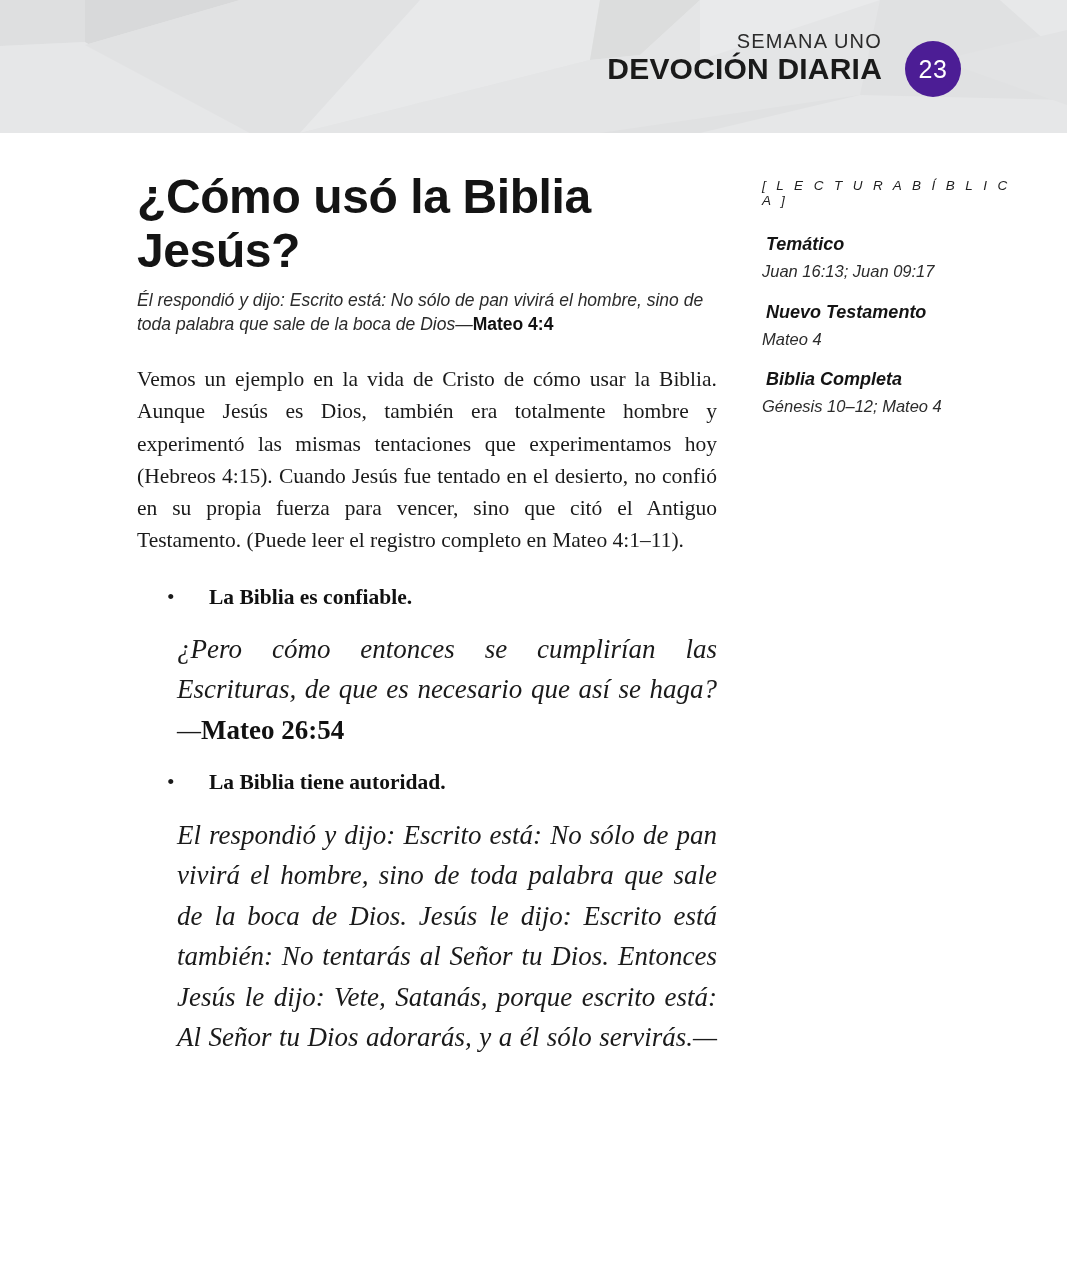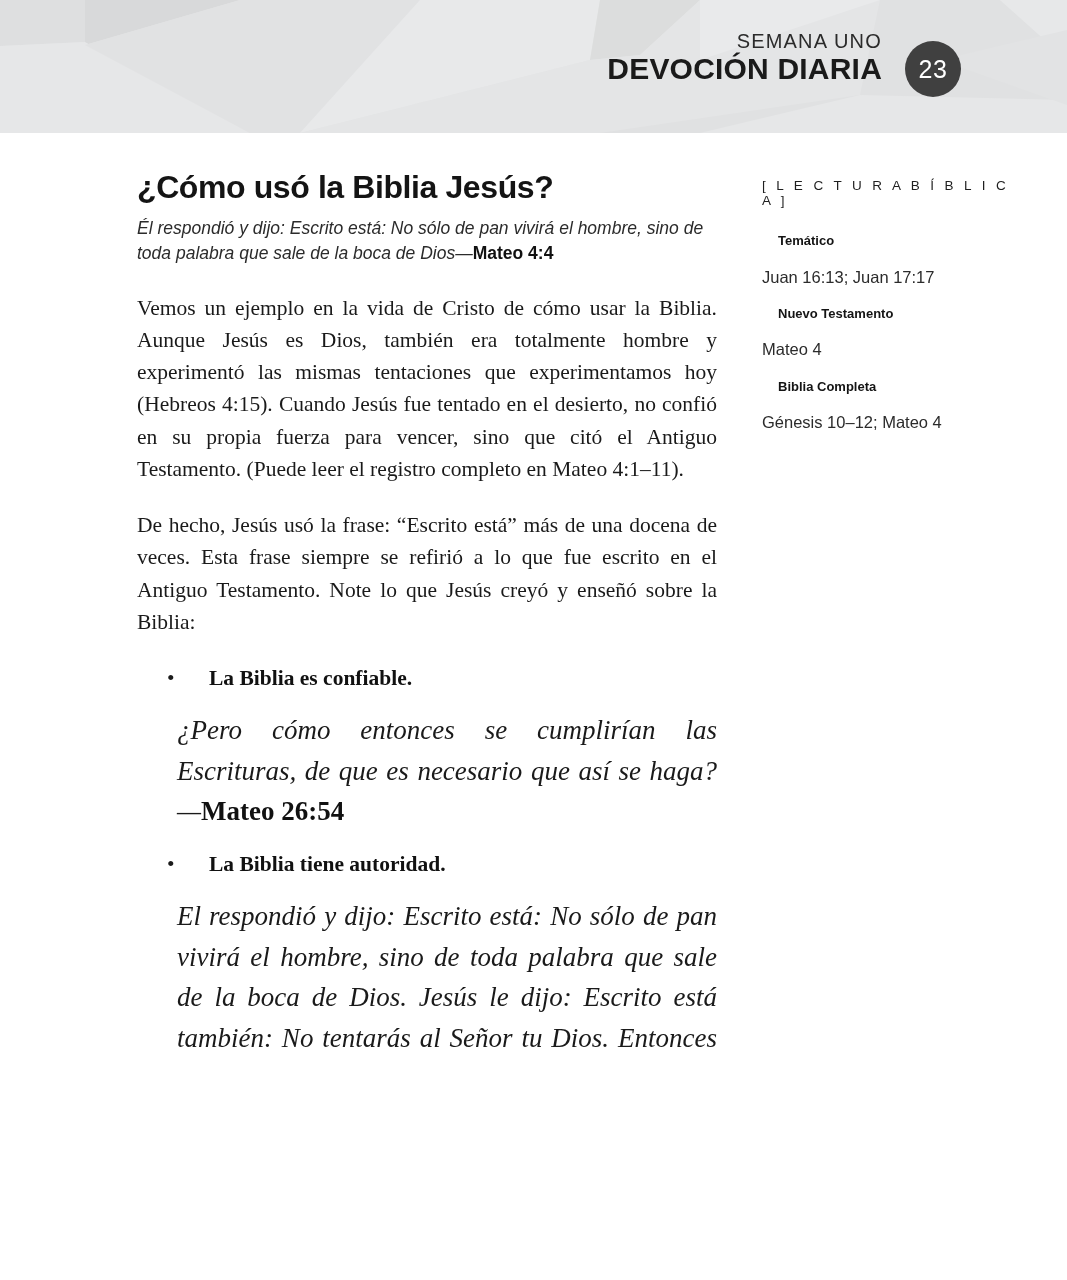--- a/index.html
+++ b/index.html
@@ -61,21 +61,21 @@
     margin: 0;
   }
 
   .page-circle {
     position: absolute;
     left: 905px;
     top: 41px;
     width: 56px;
     height: 56px;
     border-radius: 50%;
-    background: #404040;
+    background: #4c1d95;
     color: #ffffff;
     font-size: 25px;
     font-weight: 300;
     letter-spacing: 0.5px;
     display: flex;
     align-items: center;
     justify-content: center;
   }
 
   
@@ -89,21 +89,21 @@
   .day-label {
     font-size: 19px;
     font-weight: 400;
     letter-spacing: 1.6px;
     color: #2b2b2b;
     margin: 0 0 6px 0;
     line-height: 1.2;
   }
 
   .article-title {
-    font-size: 32px;
+    font-size: 48px;
     font-weight: 700;
     letter-spacing: -0.4px;
     color: #141414;
     margin: 0 0 10px 0;
     line-height: 1.12;
   }
 
   .subtitle {
     font-size: 17.5px;
     font-style: italic;
@@ -176,40 +176,41 @@
     font-weight: 700;
     color: #111111;
   }
 
   
   .sidebar {
     position: absolute;
     left: 762px;
     top: 178px;
     width: 250px;
+    font-style: italic;
   }
 
   .sidebar-heading {
     font-size: 13.5px;
     font-weight: 400;
     letter-spacing: 3.4px;
     color: #1f1f1f;
     margin: 0 0 24px 0;
   }
 
   .reading-block {
     margin: 0 0 17px 0;
   }
 
   .reading-label {
-    font-size: 13px;
+    font-size: 18px;
     font-weight: 700;
     color: #141414;
     line-height: 1.35;
-    margin: 16px;
+    margin: 4px;
   }
 
   .reading-value {
     font-size: 16.5px;
     font-weight: 400;
     color: #2b2b2b;
     line-height: 1.35;
     margin: 0;
   }
 </style>
@@ -244,21 +245,20 @@
   </div>
 
   <div class="content">
     <h1 class="article-title">¿Cómo usó la Biblia Jesús?</h1>
 
     <p class="subtitle">
       <span>Él respondió y dijo: Escrito está: No sólo de pan vivirá el hombre, sino de toda palabra que sale de la boca de Dios—</span><span class="ref">Mateo 4:4</span>
     </p>
 
     <p class="body-text">Vemos un ejemplo en la vida de Cristo de cómo usar la Biblia. Aunque Jesús es Dios, también era totalmente hombre y experimentó las mismas tentaciones que experimentamos hoy (Hebreos 4:15). Cuando Jesús fue tentado en el desierto, no confió en su propia fuerza para vencer, sino que citó el Antiguo Testamento. (Puede leer el registro completo en Mateo 4:1–11).</p>
-    <p class="body-text">De hecho, Jesús usó la frase: “Escrito está” más de una docena de veces. Esta frase siempre se refirió a lo que fue escrito en el Antiguo Testamento. Note lo que Jesús creyó y enseñó sobre la Biblia:</p>
 
     <ul class="bullet-list">
       <li class="bullet-item">
         <span class="bullet-dot">•</span>
         <p class="bullet-heading">La Biblia es confiable.</p>
         <p class="bullet-quote">
           <span>¿Pero cómo entonces se cumplirían las Escrituras, de que es necesario que así se haga?—</span><span class="ref">Mateo 26:54</span>
         </p>
       </li>
 
@@ -270,21 +270,21 @@
         </p>
       </li>
     </ul>
   </div>
 
   <div class="sidebar">
     <p class="sidebar-heading">[ L E C T U R A   B Í B L I C A ]</p>
 
     <div class="reading-block">
       <p class="reading-label">Temático</p>
-      <p class="reading-value">Juan 16:13; Juan 17:17</p>
+      <p class="reading-value">Juan 16:13; Juan 09:17</p>
     </div>
 
     <div class="reading-block">
       <p class="reading-label">Nuevo Testamento</p>
       <p class="reading-value">Mateo 4</p>
     </div>
 
     <div class="reading-block">
       <p class="reading-label">Biblia Completa</p>
       <p class="reading-value">Génesis 10–12; Mateo 4</p>

